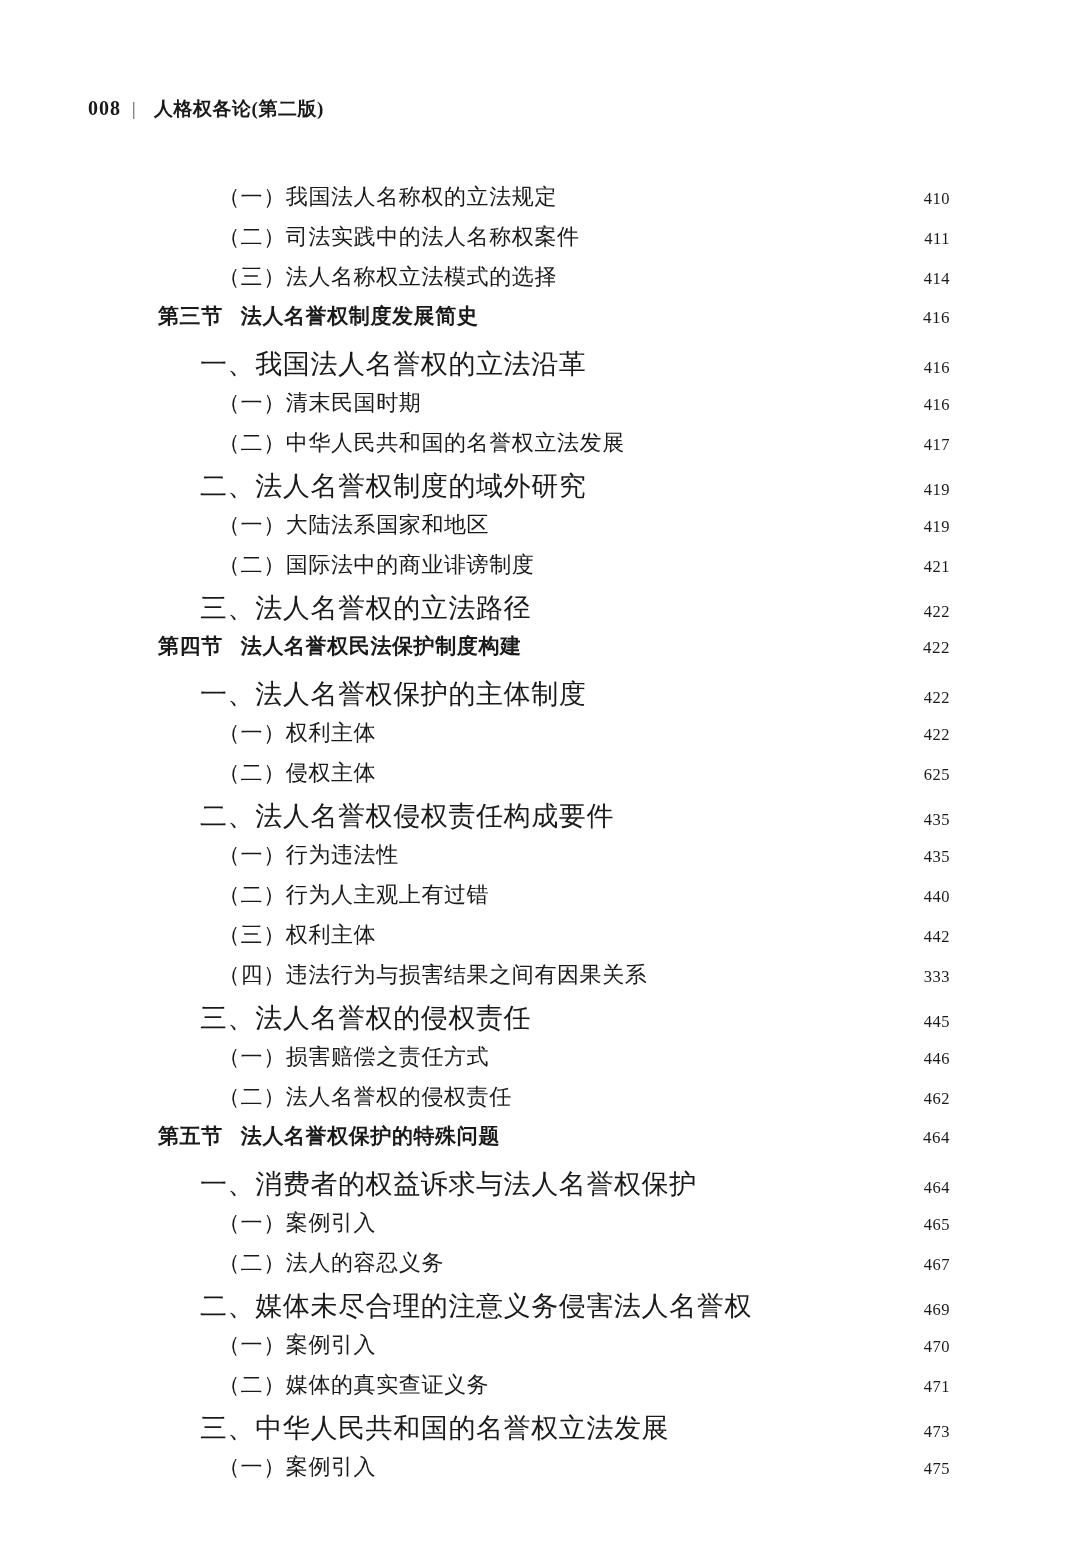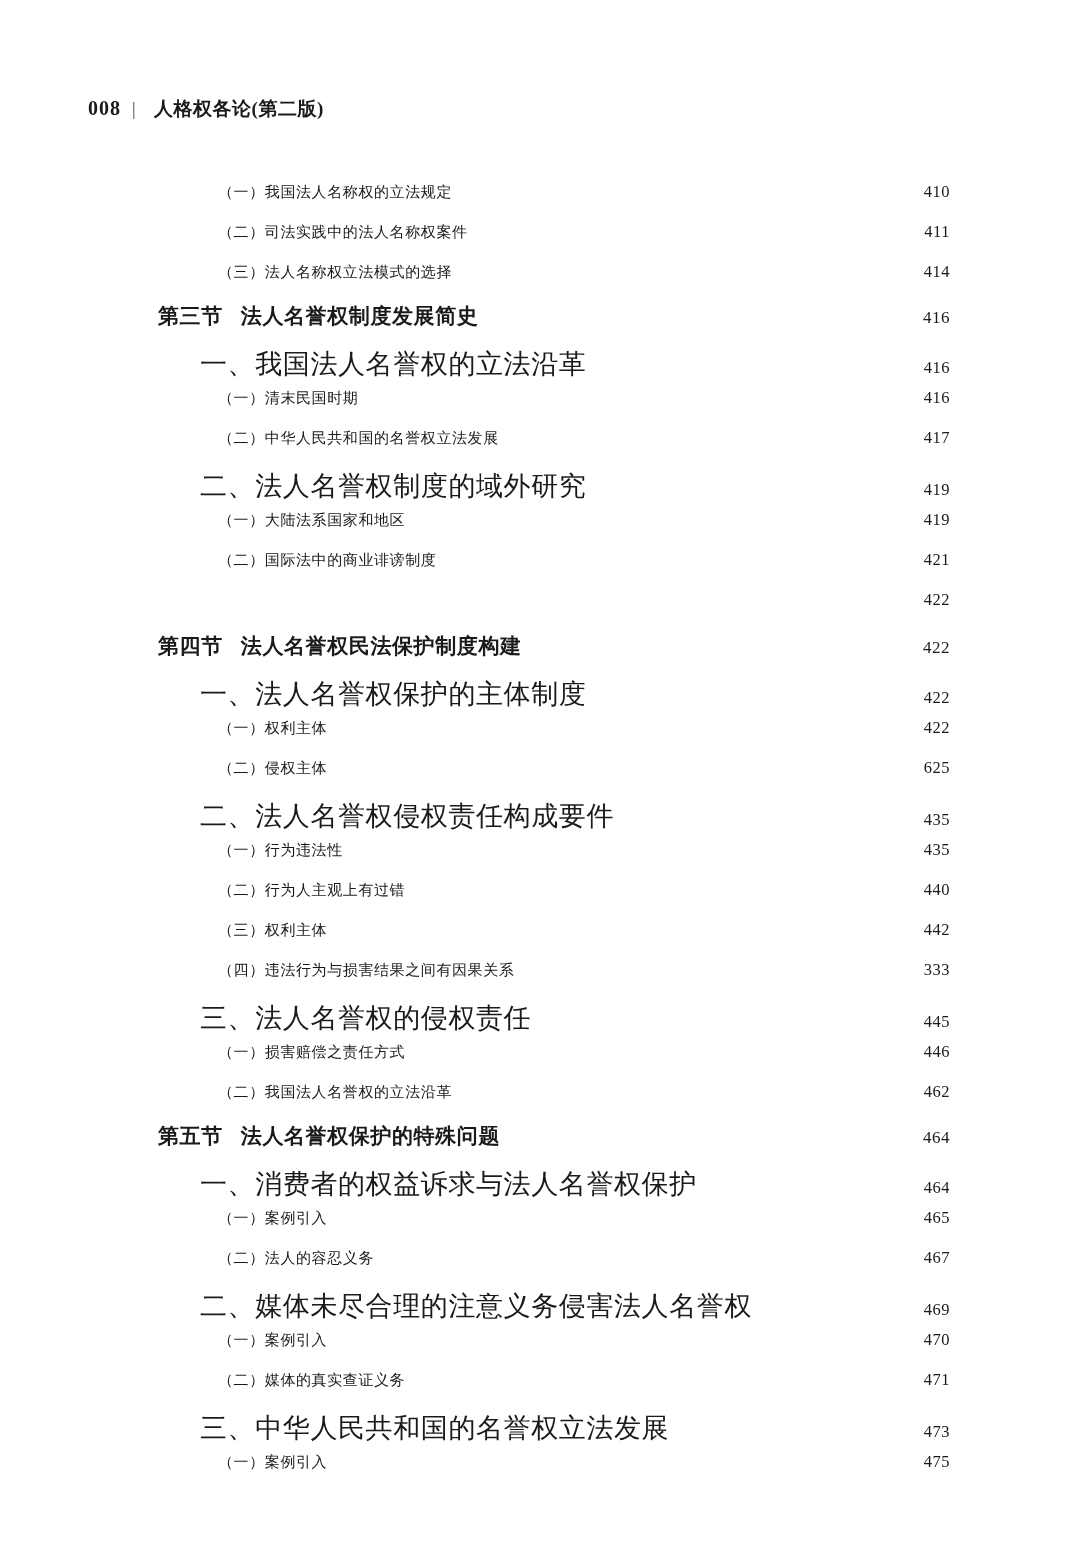--- a/index.html
+++ b/index.html
@@ -94,21 +94,21 @@
     height: 42px;
   }
   .lv-item .label {
     font-size: 27px;
   }
   .lv-sub {
     padding-left: 68px;
     height: 40px;
   }
   .lv-sub .label {
-    font-size: 15px;
+    font-size: 22px;
   }
   .lv-sub .page-num, .lv-item .page-num {
     font-size: 16.5px;
   }
   .lv-section .page-num {
     font-size: 17px;
   }
 </style>
 </head>
 <body>
@@ -166,20 +166,21 @@
         <span class="label">（一）大陆法系国家和地区</span>
         <span class="spacer"></span>
         <span class="page-num">419</span>
       </div>
       <div class="toc-row lv-sub">
         <span class="label">（二）国际法中的商业诽谤制度</span>
         <span class="spacer"></span>
         <span class="page-num">421</span>
       </div>
       <div class="toc-row lv-item">
+        <span class="label">三、法人名誉权的立法路径</span>
         <span class="spacer"></span>
         <span class="page-num">422</span>
       </div>
       <div class="toc-row lv-section">
         <span class="label"><span class="sec-no">第四节</span><span>法人名誉权民法保护制度构建</span></span>
         <span class="spacer"></span>
         <span class="page-num">422</span>
       </div>
       <div class="toc-row lv-item">
         <span class="label">一、法人名誉权保护的主体制度</span>
@@ -225,21 +226,21 @@
         <span class="label">三、法人名誉权的侵权责任</span>
         <span class="spacer"></span>
         <span class="page-num">445</span>
       </div>
       <div class="toc-row lv-sub">
         <span class="label">（一）损害赔偿之责任方式</span>
         <span class="spacer"></span>
         <span class="page-num">446</span>
       </div>
       <div class="toc-row lv-sub">
-        <span class="label">（二）我国法人名誉权的立法沿革</span>
+        <span class="label">（二）法人名誉权的侵权责任</span>
         <span class="spacer"></span>
         <span class="page-num">462</span>
       </div>
       <div class="toc-row lv-section">
         <span class="label"><span class="sec-no">第五节</span><span>法人名誉权保护的特殊问题</span></span>
         <span class="spacer"></span>
         <span class="page-num">464</span>
       </div>
       <div class="toc-row lv-item">
         <span class="label">一、消费者的权益诉求与法人名誉权保护</span>

